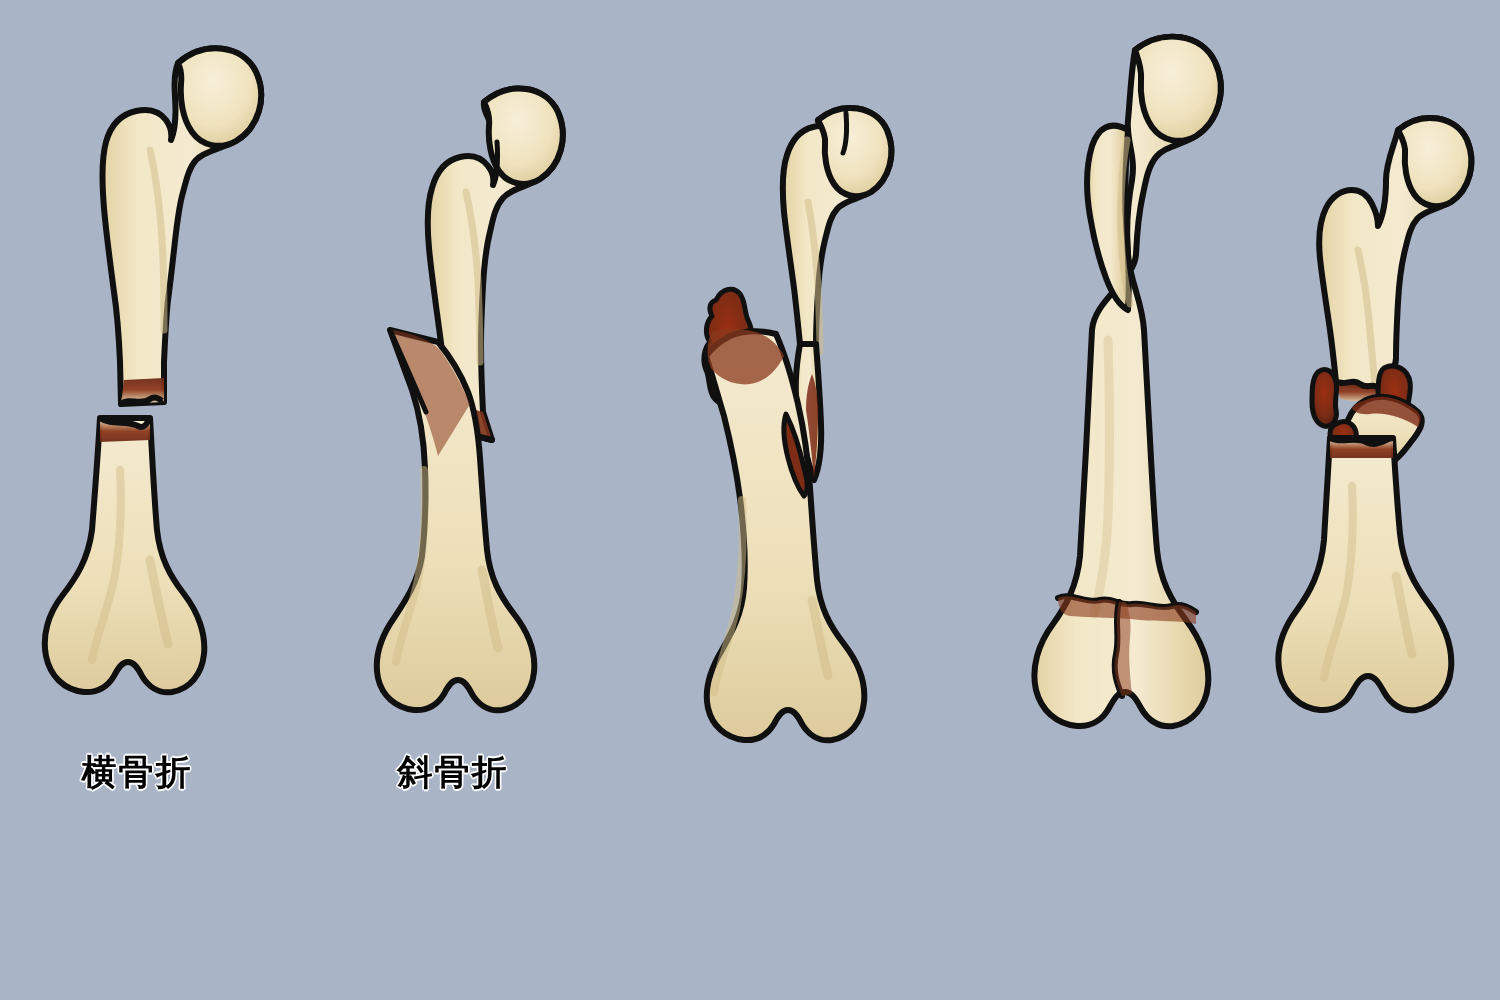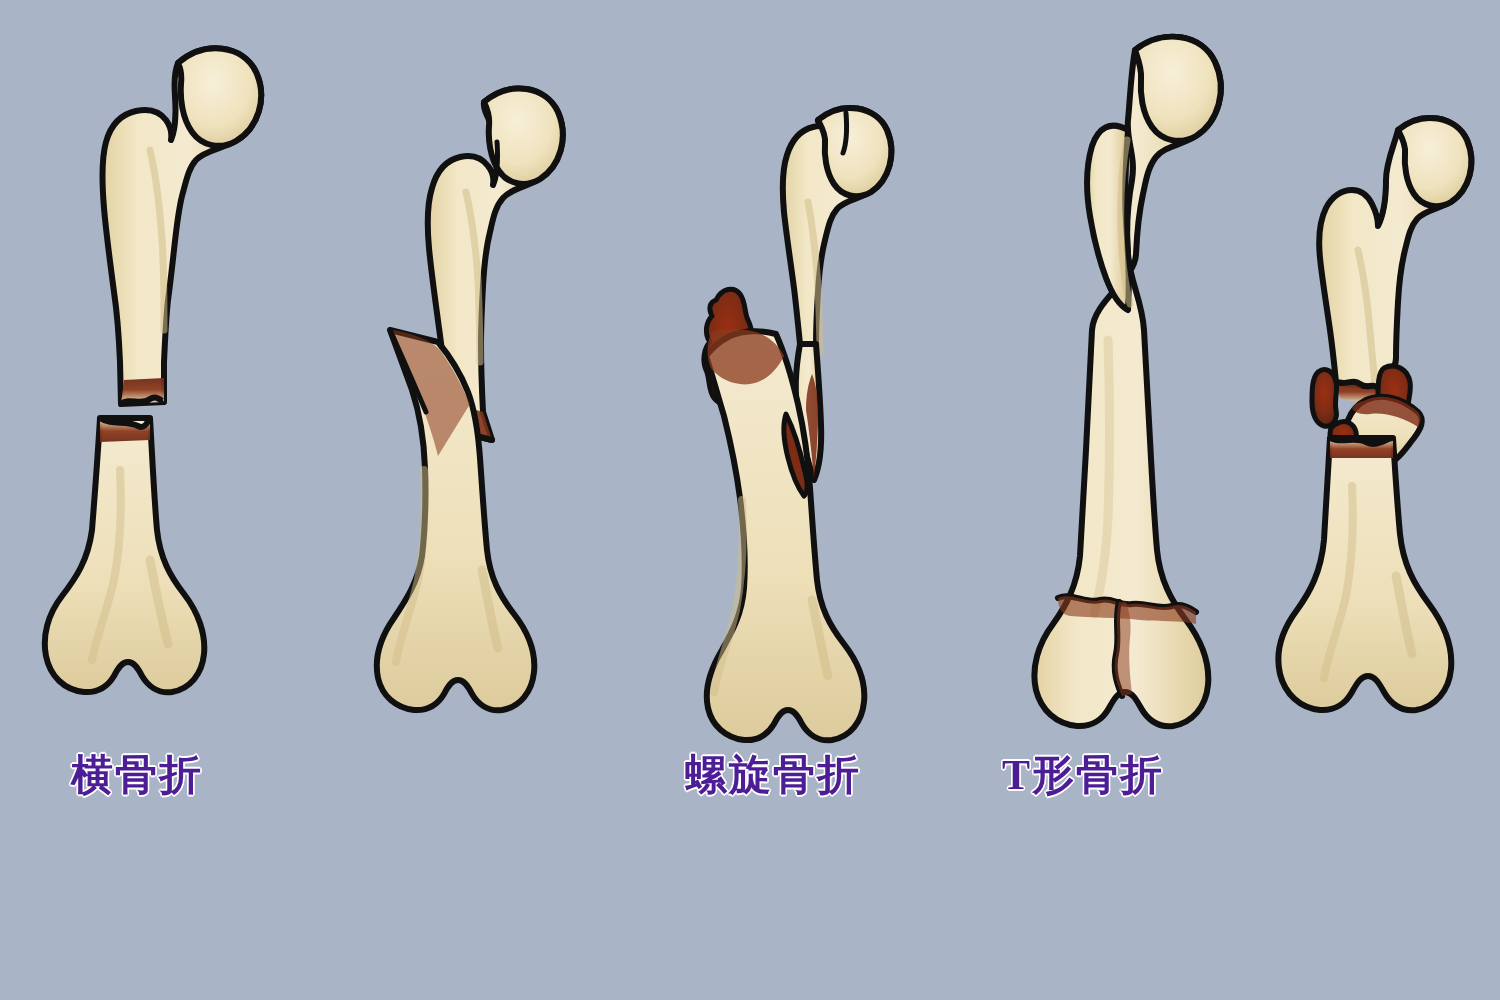--- a/index.html
+++ b/index.html
@@ -30,24 +30,24 @@
   .labels-row {
     position: absolute;
     left: 0;
     top: 735px;
     width: 1500px;
     height: 80px;
     display: flex;
     align-items: center;
   }
   .fracture-label {
-    font-family: Liberation Serif, serif;
-    font-size: 42px;
+    font-family: Liberation Mono, monospace;
+    font-size: 35px;
     font-weight: bold;
-    color: #4c1d95;
+    color: #000000;
     letter-spacing: 2px;
     text-align: center;
     line-height: 1;
     white-space: nowrap;
     text-shadow:
        1.6px 0 0 #ffffff, -1.6px 0 0 #ffffff,
        0 1.6px 0 #ffffff, 0 -1.6px 0 #ffffff,
        1.2px 1.2px 0 #ffffff, -1.2px 1.2px 0 #ffffff,
        1.2px -1.2px 0 #ffffff, -1.2px -1.2px 0 #ffffff;
   }
@@ -302,17 +302,16 @@
                  L1393,458 L1330,458 Z" fill="url(#marrowGradUp)" opacity="0.95"></path>
         <path d="M1330,438 C1342,444 1354,436 1366,442 C1378,448 1386,438 1393,438" fill="none" stroke="#101010" stroke-width="6" stroke-linejoin="round"></path>
         <path d="M1352,486 C1354,526 1352,564 1346,596 C1338,630 1328,654 1324,678" fill="none" stroke="#d2bd8a" stroke-width="8" opacity="0.5" stroke-linecap="round"></path>
         <path d="M1396,576 C1402,606 1406,630 1412,654" fill="none" stroke="#cdb883" stroke-width="9" opacity="0.45" stroke-linecap="round"></path>
       </g>
     </g>
   </svg>
 
   <div class="labels-row">
     <div class="fracture-label lbl-1">横骨折</div>
-    <div class="fracture-label lbl-3">螺旋骨折</div>
-    <div class="fracture-label lbl-4">T形骨折</div>
+    <div class="fracture-label lbl-2">斜骨折</div>
   </div>
 
 </div>
 
 </body></html>

